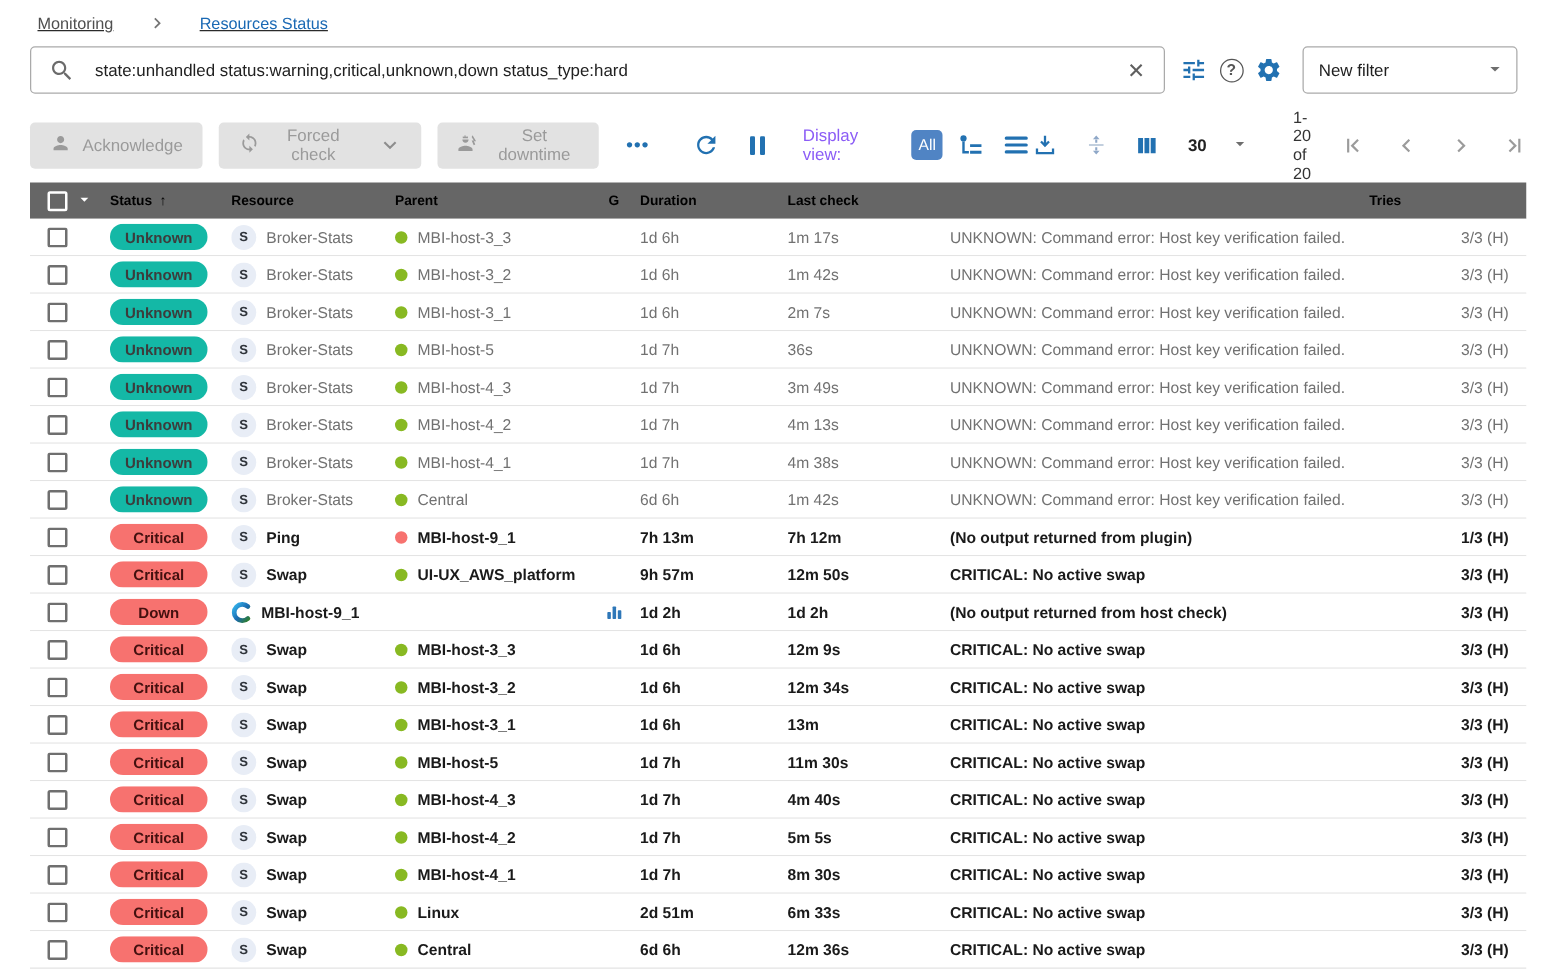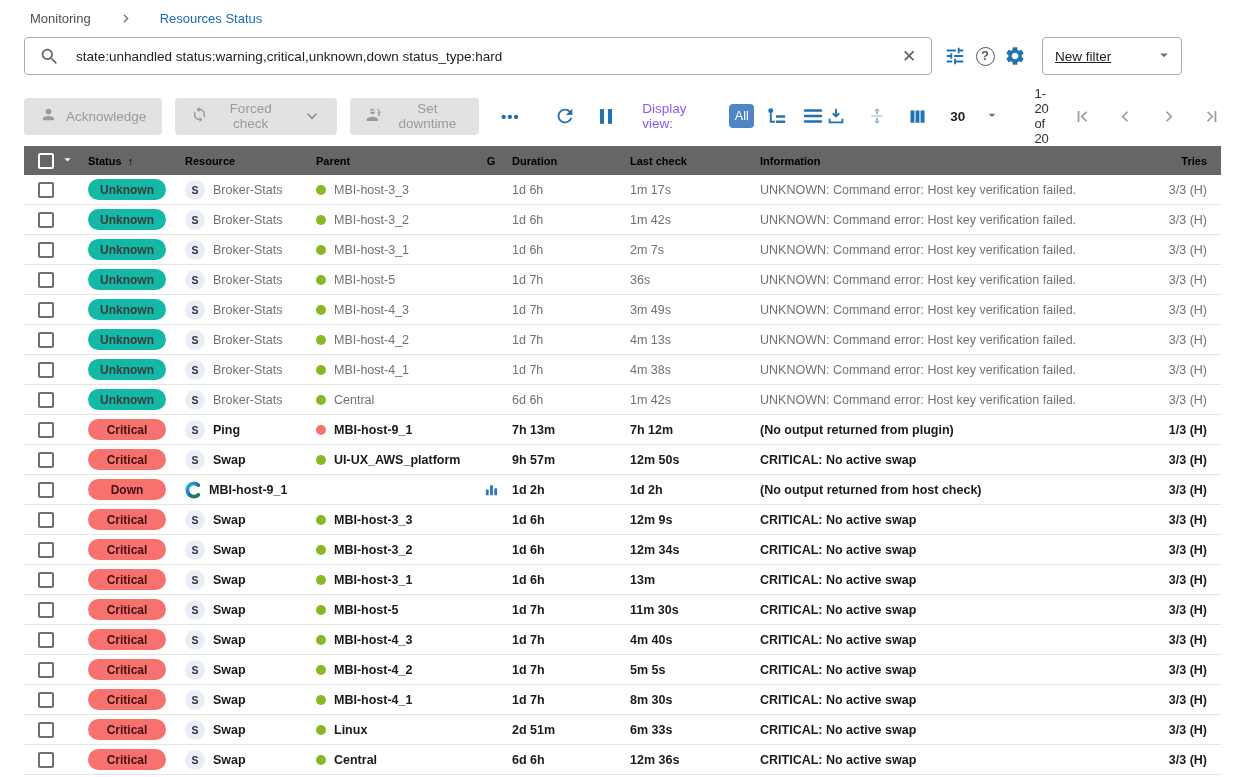--- a/index.html
+++ b/index.html
@@ -1,33 +1,33 @@
 <!DOCTYPE html>
 <html><head>
 <meta charset="utf-8">
 <style>
   * { box-sizing: border-box; margin: 0; padding: 0; }
   html,body { width:1245px; height:777px; background:#fff; font-family:"Liberation Sans",sans-serif; color:#2b2b2b; overflow:hidden; }
 
   
-  .breadcrumb { display:flex; align-items:center; gap:28px; padding:8px 0 0 30px; font-size:13px; height:29px; }
+  .breadcrumb { display:flex; align-items:center; gap:28px; padding:8px 0 0 30px; font-size:13px; height:29px;text-decoration:underline; }
   .crumb-root { color:#4f4f4f; cursor:pointer; }
   .crumb-current { color:#1a69b4; cursor:pointer; }
   .crumb-sep svg { display:block; }
 
   
   .search-row { display:flex; align-items:center; margin:8px 24px 0 24px; height:38px; }
   .search-box { display:flex; align-items:center; width:908px; height:38px; border:1px solid #aaaaaa; border-radius:4px; padding:0 10px 0 14px; background:#fff; }
   .search-box .mag { display:flex; margin-right:16px; }
   .search-input { flex:1; border:none; outline:none; font-family:"Liberation Sans",sans-serif; font-size:13.5px; color:#212121; background:transparent; }
   .clear-btn { display:flex; align-items:center; justify-content:center; width:24px; height:24px; color:#5f5f5f; font-size:17px; cursor:pointer; }
   .mini-icon { display:flex; align-items:center; justify-content:center; width:30px; height:30px; cursor:pointer; }
   .tune-wrap { margin-left:8px; }
   .help-circle { width:19px; height:19px; border:1.8px solid #555; border-radius:50%; display:flex; align-items:center; justify-content:center; font-size:12.5px; font-weight:bold; color:#555; }
-  .filter-select { margin-left:12px; width:140px; height:38px; border:1px solid #aaaaaa; border-radius:4px; display:flex; align-items:center; justify-content:space-between; padding:0 8px 0 12px; font-size:13.5px; color:#212121; cursor:pointer;text-decoration:underline; }
+  .filter-select { margin-left:12px; width:172px; height:38px; border:1px solid #aaaaaa; border-radius:4px; display:flex; align-items:center; justify-content:space-between; padding:0 8px 0 12px; font-size:13.5px; color:#212121; cursor:pointer; }
 
   
   .toolbar { display:flex; align-items:center; margin:22px 24px 0 24px; height:38px; }
   .tb-btn { display:flex; align-items:center; gap:9px; background:#e2e2e2; color:#9a9a9a; border:none; border-radius:4px; height:37px; padding:0 16px; font-size:13.5px; font-family:"Liberation Sans",sans-serif; cursor:default; }
   .tb-btn + .tb-btn { margin-left:13px; }
   .tb-btn svg { flex:none; }
   .fc-caret { margin-left:10px; display:flex; }
   .more-btn { margin-left:14px; color:#2271b1; font-size:15px; letter-spacing:1px; font-weight:bold; background:none; border:none; cursor:pointer; padding:4px 8px; }
   .icon-plain { display:flex; align-items:center; justify-content:center; background:none; border:none; cursor:pointer; padding:0; }
   .refresh-btn { margin-left:26px; }
@@ -247,23 +247,20 @@
       </div>
     <div class="cell hc-g">
         <span>G</span>
       </div>
     <div class="cell">
         <span>Duration</span>
       </div>
     <div class="cell">
         <span>Last check</span>
       </div>
-    <div class="cell">
-        <span>Information</span>
-      </div>
     <div class="cell hc-tries">
         <span>Tries</span>
       </div>
   </div>
   <div id="table-body">
       <div class="t-grid t-row">
         <div class="cell c-check">
           <span class="cb"></span>
         </div>
         <div class="cell">

